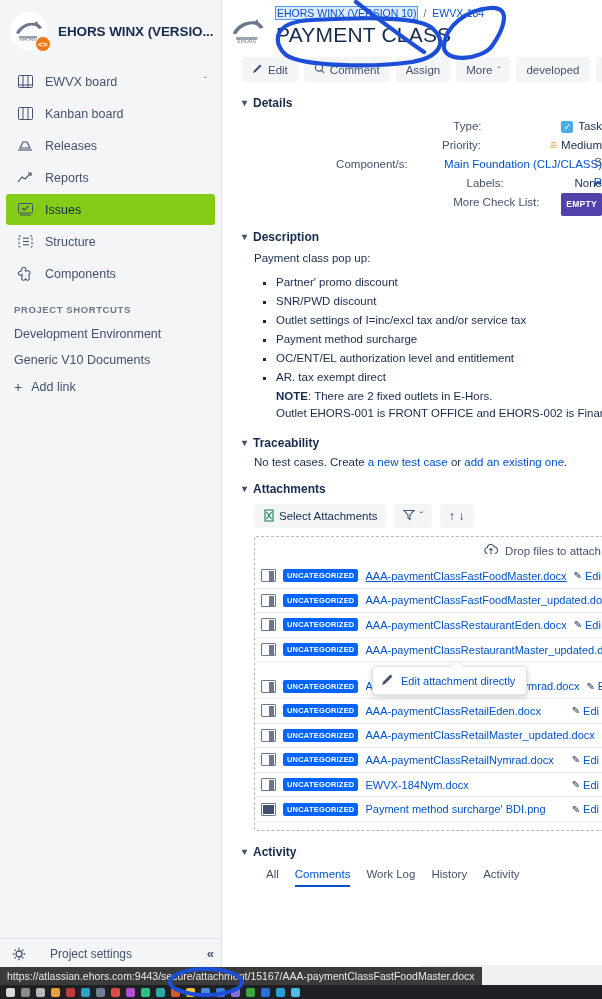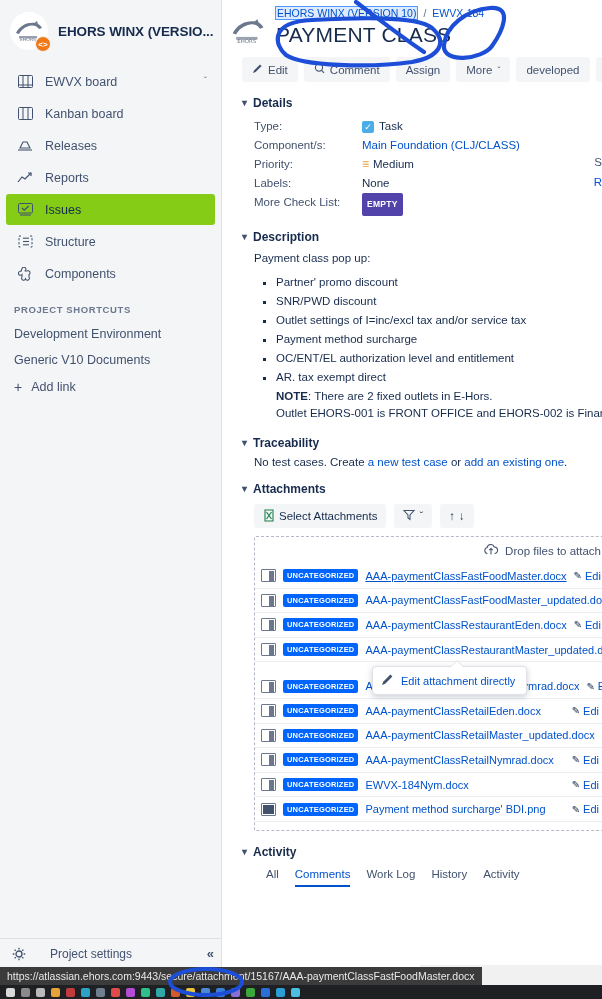--- a/index.html
+++ b/index.html
@@ -110,21 +110,21 @@
   .tbtn .cv { font-size: 9px; }
 
   .section { margin: 14px 0 0 12px; }
   .sec-hd {
     display: flex; align-items: center; gap: 6px;
     font-size: 12px; font-weight: bold; color: #172b4d;
   }
   .twisty { color: #42526e; font-size: 10px; line-height: 1; }
 
   .details { margin: 7px 0 0 12px; }
-  .drow { display: flex; font-size: 11.5px; line-height: 19px; }
+  .drow { display: flex; font-size: 11.5px; line-height: 19px; justify-content: flex-end; }
   .dlabel { width: 108px; flex: 0 0 108px; color: #42526e; }
   .dval { color: #172b4d; display: flex; align-items: center; gap: 5px; }
   .dval.link { color: #0052cc; cursor: pointer; }
   .ico-task {
     width: 12px; height: 12px; border-radius: 2px; background: #4bade8;
     color: #fff; font-size: 9px; line-height: 12px; text-align: center;
   }
   .ico-med { color: #e9a23b; font-size: 12px; font-weight: bold; letter-spacing: -1px; }
   .badge-empty {
     background: #5243aa; color: #fff; font-size: 8.5px; font-weight: bold;
@@ -430,30 +430,30 @@
 
         <div class="drow">
           <div class="dlabel">Type:</div>
           <div class="dval">
             <span class="ico-task">✓</span>
             <span>Task</span>
           </div>
         </div>
 
         <div class="drow">
-          <div class="dlabel">Component/s:</div>
-          <div class="dval link">Main Foundation (CLJ/CLASS)</div>
-        </div>
-
-        <div class="drow">
           <div class="dlabel">Priority:</div>
           <div class="dval">
             <span class="ico-med">≡</span>
             <span>Medium</span>
           </div>
+        </div>
+
+        <div class="drow">
+          <div class="dlabel">Component/s:</div>
+          <div class="dval link">Main Foundation (CLJ/CLASS)</div>
         </div>
 
         <div class="drow">
           <div class="dlabel">Labels:</div>
           <div class="dval">None</div>
         </div>
 
         <div class="drow">
           <div class="dlabel">More Check List:</div>
           <div class="dval">

